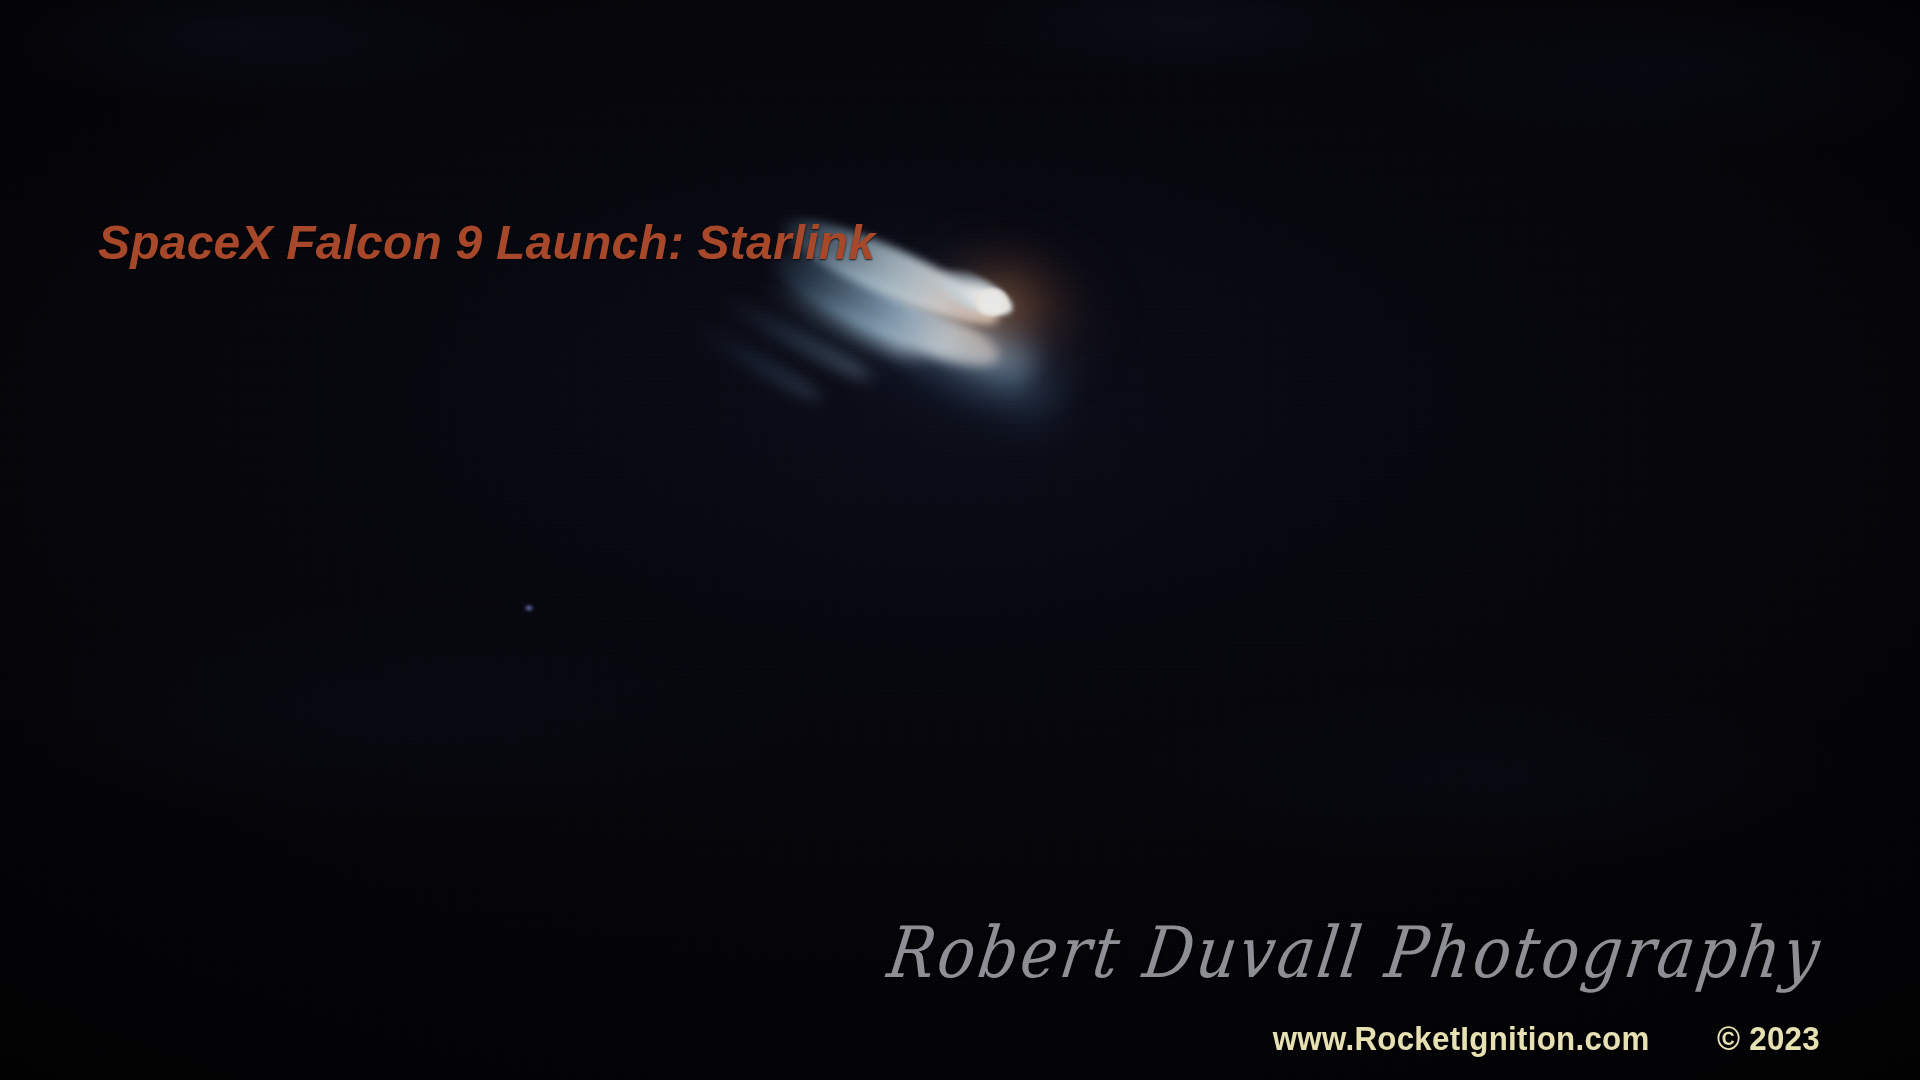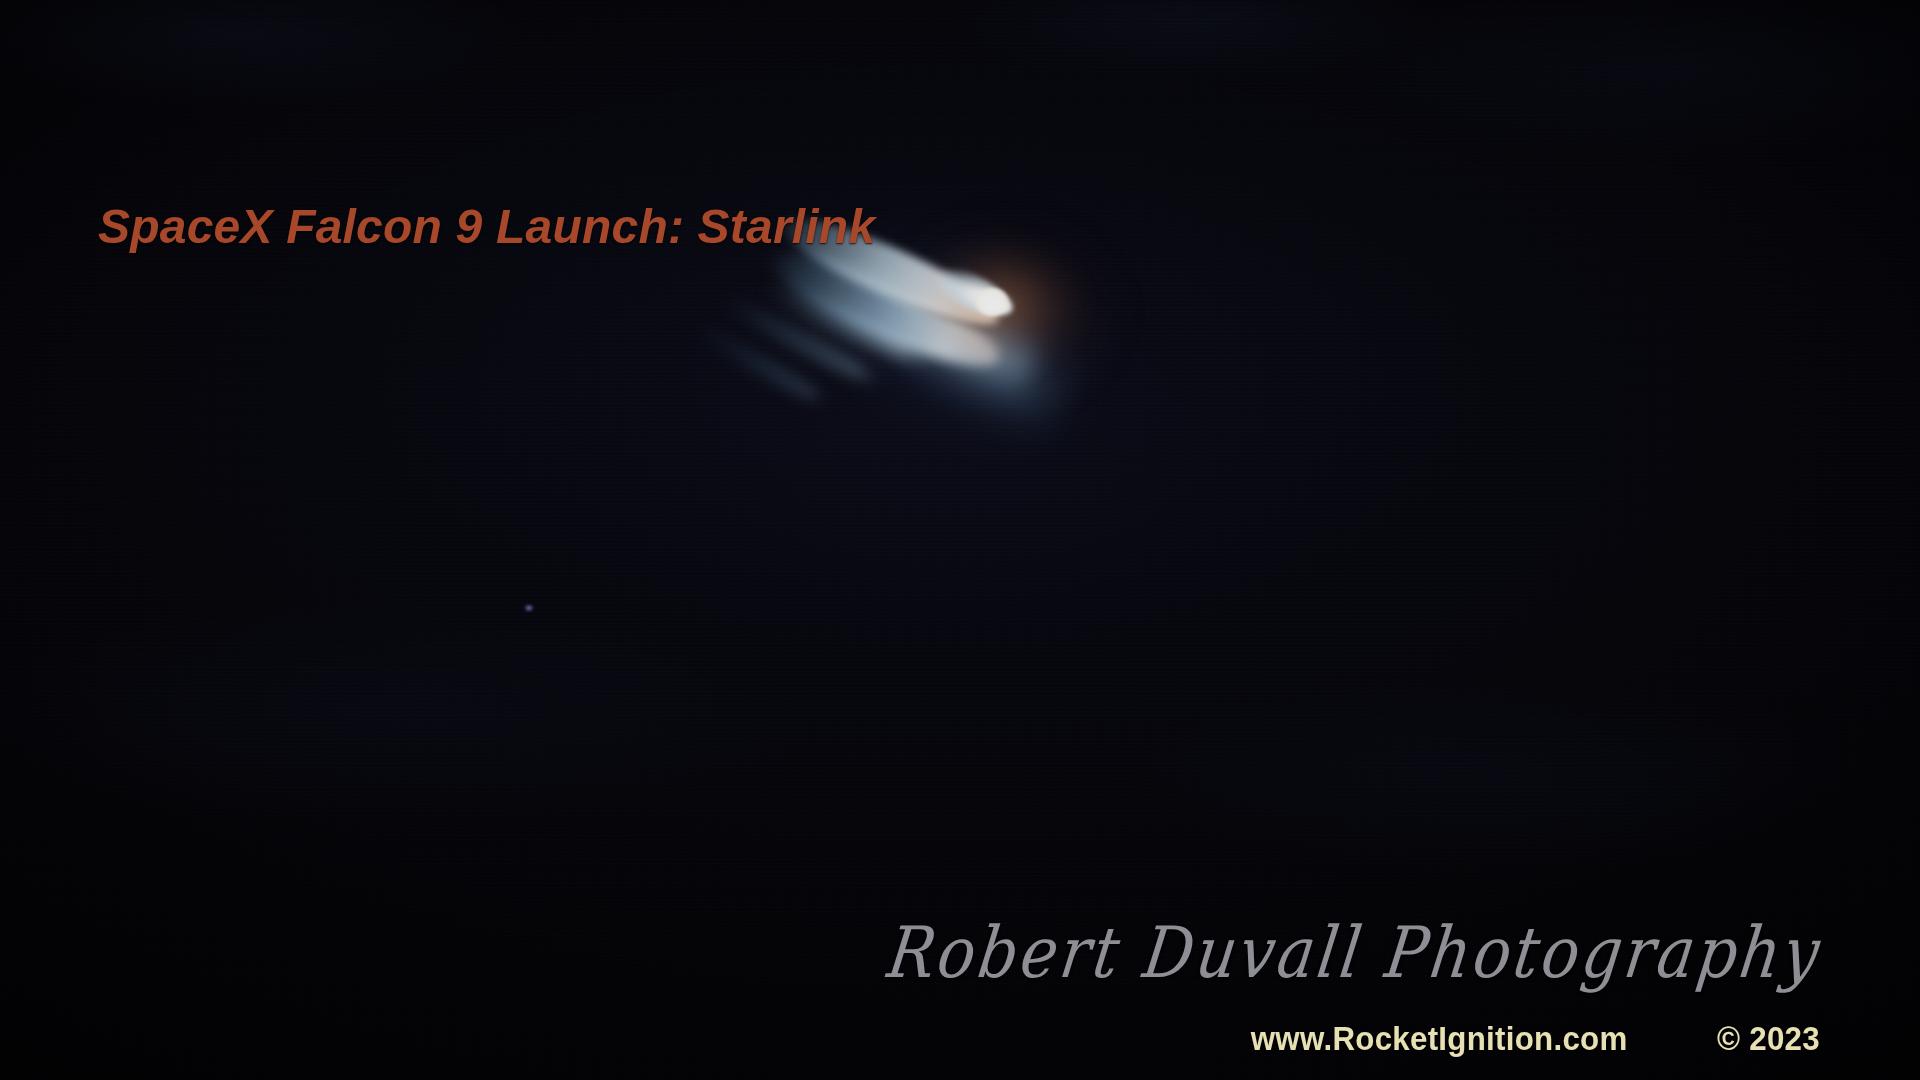--- a/index.html
+++ b/index.html
@@ -275,21 +275,21 @@
     color: #a8482a;
     font-family: "Liberation Sans", sans-serif;
     font-style: italic;
     font-weight: 700;
     font-size: 48px;
     line-height: 70px;
     letter-spacing: 0.2px;
     white-space: pre;
     text-shadow: 0 1px 2px rgba(0,0,0,0.8);
   }
-  .caption-line { display: block; }
+  .caption-line { display: block; margin-top: 16px; }
 
   
   .signature {
     position: absolute;
     right: 104px;
     bottom: 86px;
     color: #9a9aa2;
     font-family: "DejaVu Serif", "Liberation Serif", serif;
     font-style: italic;
     font-weight: 400;
@@ -301,21 +301,21 @@
     opacity: 0.92;
     text-shadow: 0 1px 3px rgba(0,0,0,0.9);
   }
 
   .credit-row {
     position: absolute;
     right: 100px;
     bottom: 22px;
     display: flex;
     align-items: baseline;
-    gap: 80px;
+    gap: 58px;
     white-space: nowrap;
   }
   .credit-url,
   .credit-copy {
     color: #e6e0b2;
     font-family: "Liberation Sans", sans-serif;
     font-weight: 700;
     font-size: 34px;
     letter-spacing: 0.3px;
     transform: scaleX(0.92);

